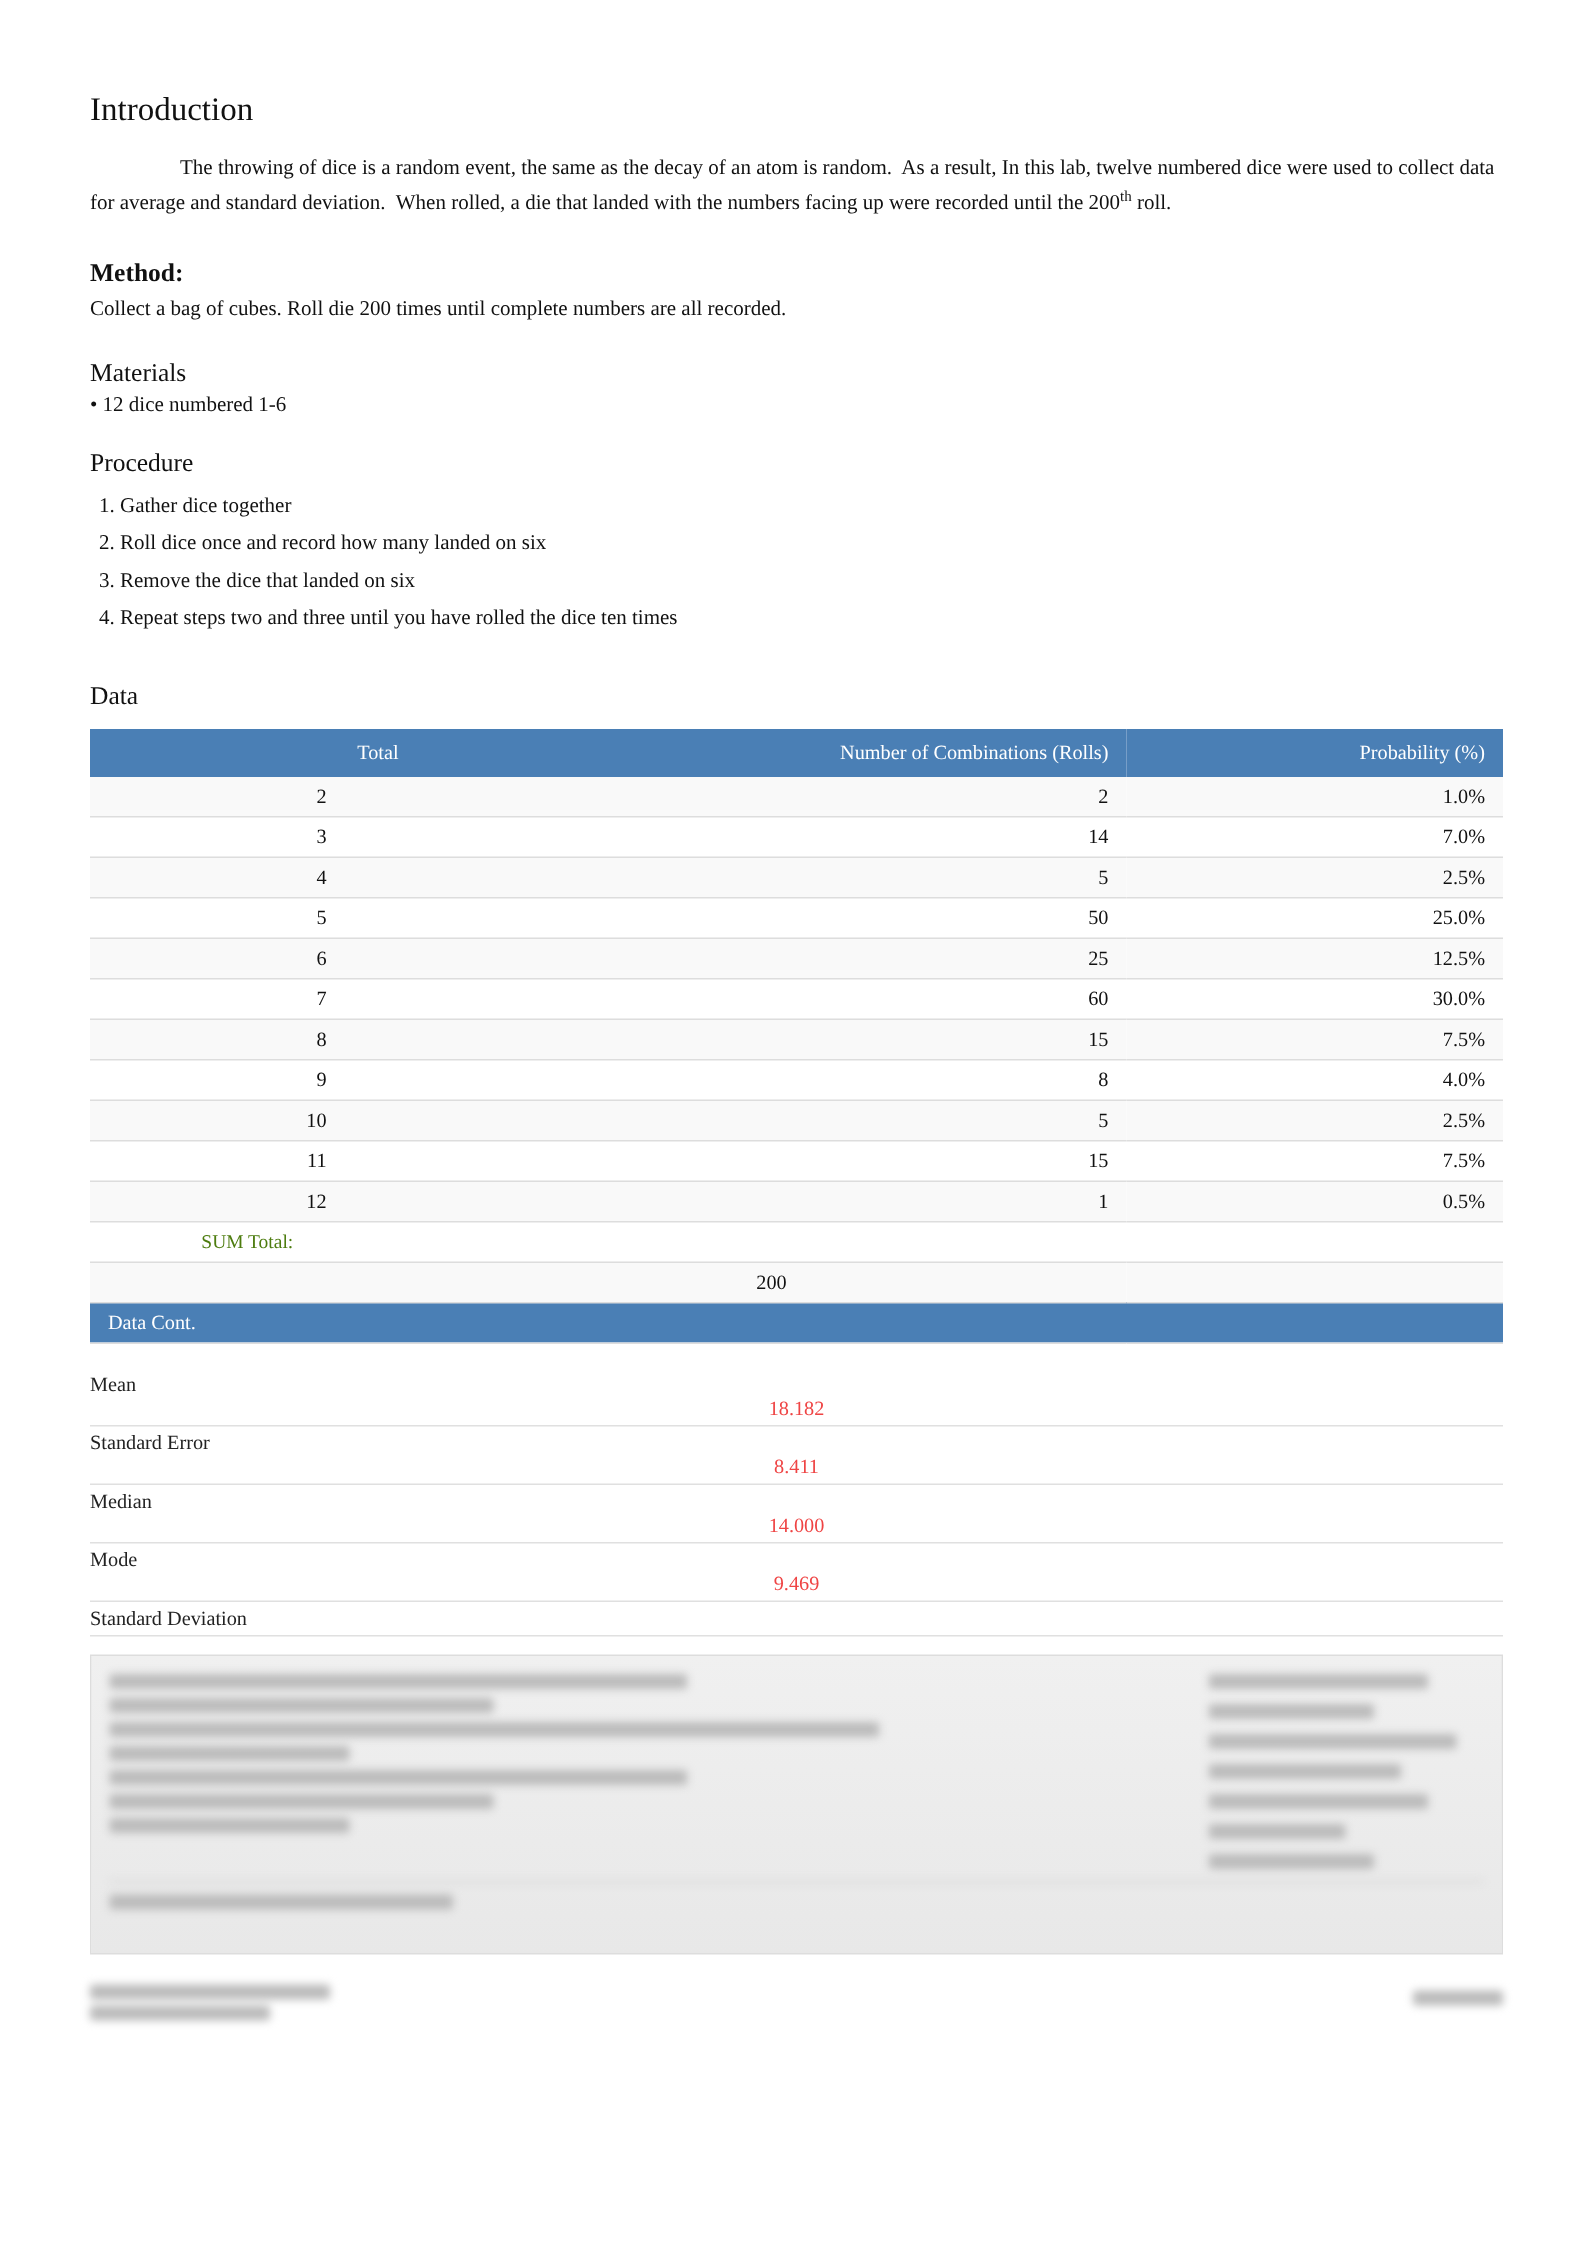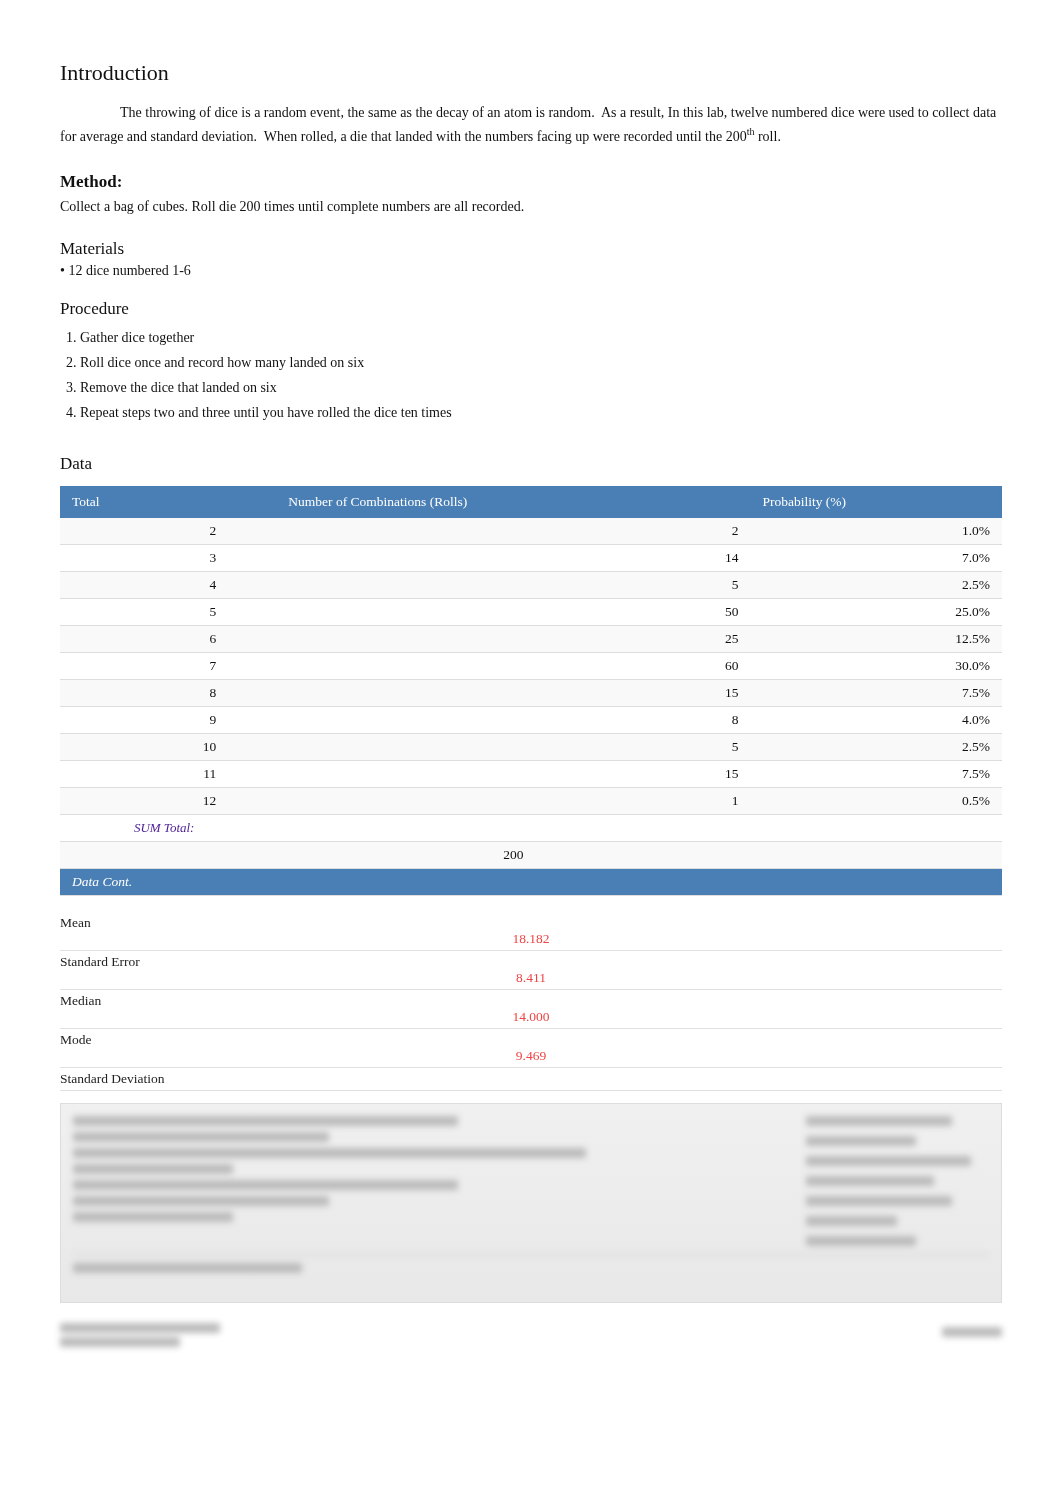--- a/index.html
+++ b/index.html
@@ -109,21 +109,21 @@
       font-size: 13.5px;
     }
 
     .data-table thead tr {
       background-color: #4a7fb5;
       color: #fff;
     }
 
     .data-table thead th {
       padding: 8px 12px;
-      text-align: left;
+      text-align: right;
       font-weight: normal;
     }
 
     .data-table tbody tr {
       border-bottom: 1px solid #ddd;
     }
 
     .data-table tbody tr:nth-child(odd) {
       background: #f9f9f9;
     }
@@ -143,33 +143,31 @@
     }
 
     .sum-row td {
       text-align: center !important;
       font-size: 13px;
       padding-top: 4px;
     }
 
     .sum-label {
       text-align: right !important;
-      font-style: italic;
-      color: #4c1d95;
+      color: #4d7c0f;
     }
 
     .sum-value-row td {
       text-align: center !important;
       padding-bottom: 4px;
     }
 
     .data-cont-row td {
       background: #4a7fb5 !important;
       color: #fff;
-      font-style: italic;
       text-align: left !important;
       padding: 7px 12px;
     }
 
     .stats-section {
       margin-top: 16px;
       font-size: 13.5px;
     }
 
     .stats-row {

